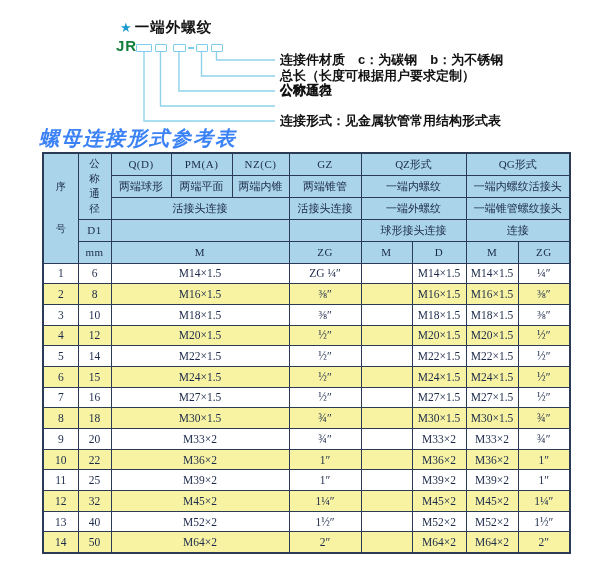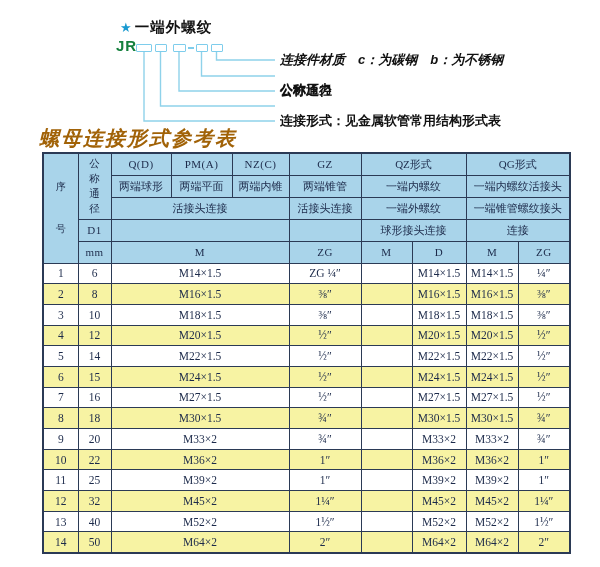--- a/index.html
+++ b/index.html
@@ -14,21 +14,21 @@
   .diag-title .star { color:#1899d0; margin-right:2px; font-size:13px; }
   .jr { position:absolute; left:116px; top:37px; font-family:"Liberation Sans","DejaVu Sans",sans-serif;
     font-size:15px; font-weight:bold; color:#15803d; letter-spacing:1px; }
   .codebox { position:absolute; top:44px; height:6px; border:1.6px solid #7ecdec; background:#fff; border-radius:1px; }
   .codedash { position:absolute; top:47px; height:2px; width:6px; background:#7ecdec; }
   .lines-svg { position:absolute; left:0; top:0; width:600px; height:567px; pointer-events:none; }
   .diag-label { position:absolute; left:280px; height:15px; line-height:15px; white-space:nowrap;
     font-family:"Liberation Sans","DejaVu Sans",sans-serif; font-size:13px; font-weight:bold; color:#111; }
   
   .tbl-title { position:absolute; left:39px; top:125px; font-family:"Liberation Serif","DejaVu Serif",serif;
-    font-size:20px; font-weight:bold; font-style:italic; color:#a16207; letter-spacing:2px; }
+    font-size:20px; font-weight:bold; font-style:italic; color:#3b82f6; letter-spacing:2px; }
   
   table.ref {
     position:absolute; left:42px; top:152px; width:527px;
     border-collapse:collapse; table-layout:fixed;
     border:2.5px solid #2b3a55;
   }
   table.ref th, table.ref td {
     border:1.5px solid #2b3a55; padding:0; text-align:center; vertical-align:middle;
     font-weight:normal; color:#1c2a4a; overflow:hidden;
   }
@@ -60,21 +60,22 @@
     <span class="star">★</span><span>一端外螺纹</span>
   </div>
   <div class="jr">JR</div>
   <span class="codebox" style="left:136px;width:14px;"></span>
   <span class="codebox" style="left:155px;width:10px;"></span>
   <span class="codebox" style="left:173px;width:11px;"></span>
   <span class="codedash" style="left:188px;"></span>
   <span class="codebox" style="left:196px;width:10px;"></span>
   <span class="codebox" style="left:211px;width:10px;"></span>
 
-  <div class="diag-label" style="top:52px;font-style:italic;">连接件材质　c：为碳钢　b：为不锈钢</div>
+  <div class="diag-label" style="top:52px;">连接件材质　c：为碳钢　b：为不锈钢</div>
+  <div class="diag-label" style="top:68px;">总长（长度可根据用户要求定制）</div>
   <div class="diag-label" style="top:83px;">公称通径</div>
   <div class="diag-label" style="top:82px;">公称压力</div>
   <div class="diag-label" style="top:113px;">连接形式：见金属软管常用结构形式表</div>
 
   <div class="tbl-title">螺母连接形式参考表</div>
 
   <table class="ref">
     <colgroup>
       <col style="width:35px;">
         <col style="width:33px;">

